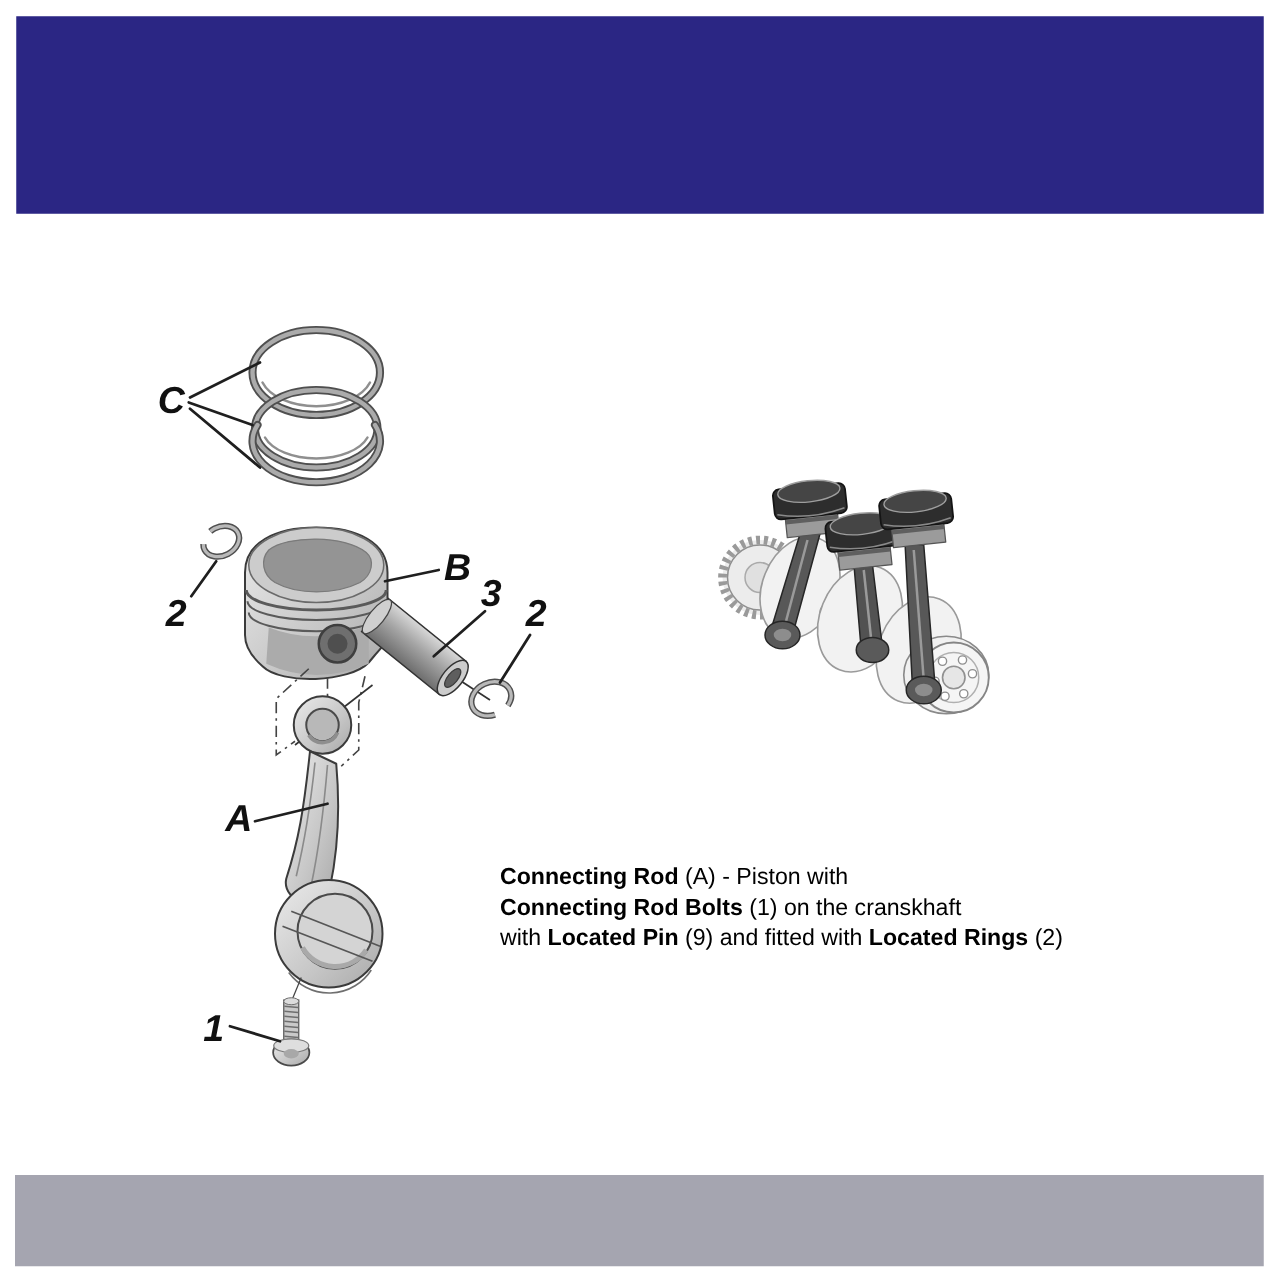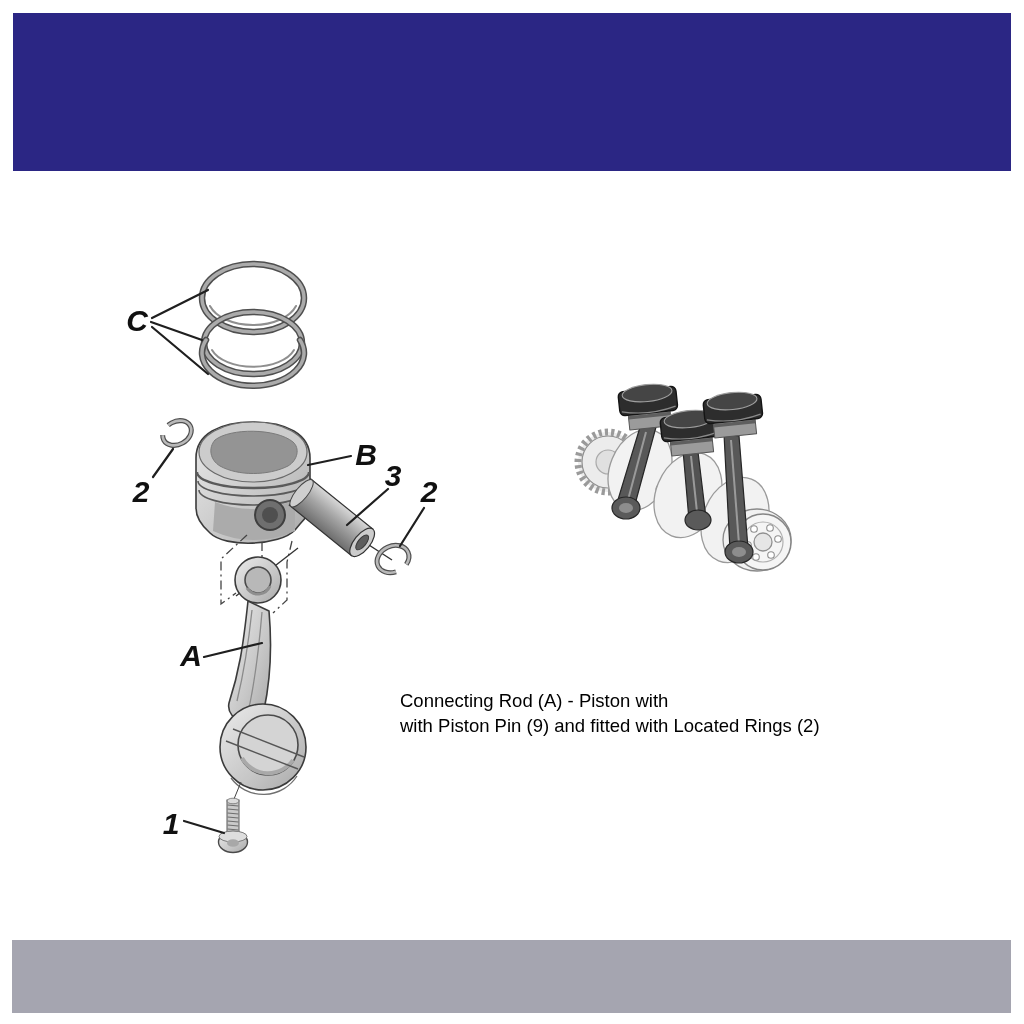--- a/index.html
+++ b/index.html
@@ -5,21 +5,21 @@
   html,body{margin:0;padding:0;background:#fff;}
   .page{position:relative;width:1024px;height:1024px;background:#fff;overflow:hidden;
         font-family:"Liberation Sans",sans-serif;}
   .banner-top{position:absolute;left:13px;top:13px;width:998px;height:158px;background:#2B2684;}
   .banner-bottom{position:absolute;left:12px;top:940px;width:999px;height:73px;background:#A5A5B0;}
   svg.fig{position:absolute;left:0;top:0;}
   .callout{position:absolute;transform:translate(-50%,-50%);font-weight:bold;font-style:italic;
            font-size:30px;color:#101010;line-height:1;}
   .desc{position:absolute;left:400px;top:689px;font-size:18.5px;line-height:24.5px;color:#000;
         white-space:nowrap;}
-  .desc .b{font-weight:normal;}
+  .desc .b{font-weight:bold;}
 </style>
 </head>
 <body>
 
 <div class="page">
 
   <div class="banner-top"></div>
   <div class="banner-bottom"></div>
 
   <svg class="fig" width="1024" height="1024" viewBox="0 0 1024 1024">
@@ -201,16 +201,17 @@
   <div class="callout" style="left:137px;top:321px">C</div>
   <div class="callout" style="left:141px;top:492px">2</div>
   <div class="callout" style="left:366px;top:455px">B</div>
   <div class="callout" style="left:393px;top:476px">3</div>
   <div class="callout" style="left:429px;top:492px">2</div>
   <div class="callout" style="left:191px;top:656px">A</div>
   <div class="callout" style="left:171px;top:824px">1</div>
 
   <div class="desc">
     <div><span class="b">Connecting Rod</span><span> (A) - Piston with</span></div>
-    <div><span>with </span><span class="b">Piston Pin</span><span> (9) and fitted with </span><span class="b">Located Rings</span><span> (2)</span></div>
+    <div><span class="b">Connecting Rod Bolts</span><span> (1) on the cranskhaft</span></div>
+    <div><span>with </span><span class="b">Located Pin</span><span> (9) and fitted with </span><span class="b">Located Rings</span><span> (2)</span></div>
   </div>
 
 </div>
 
 </body></html>

